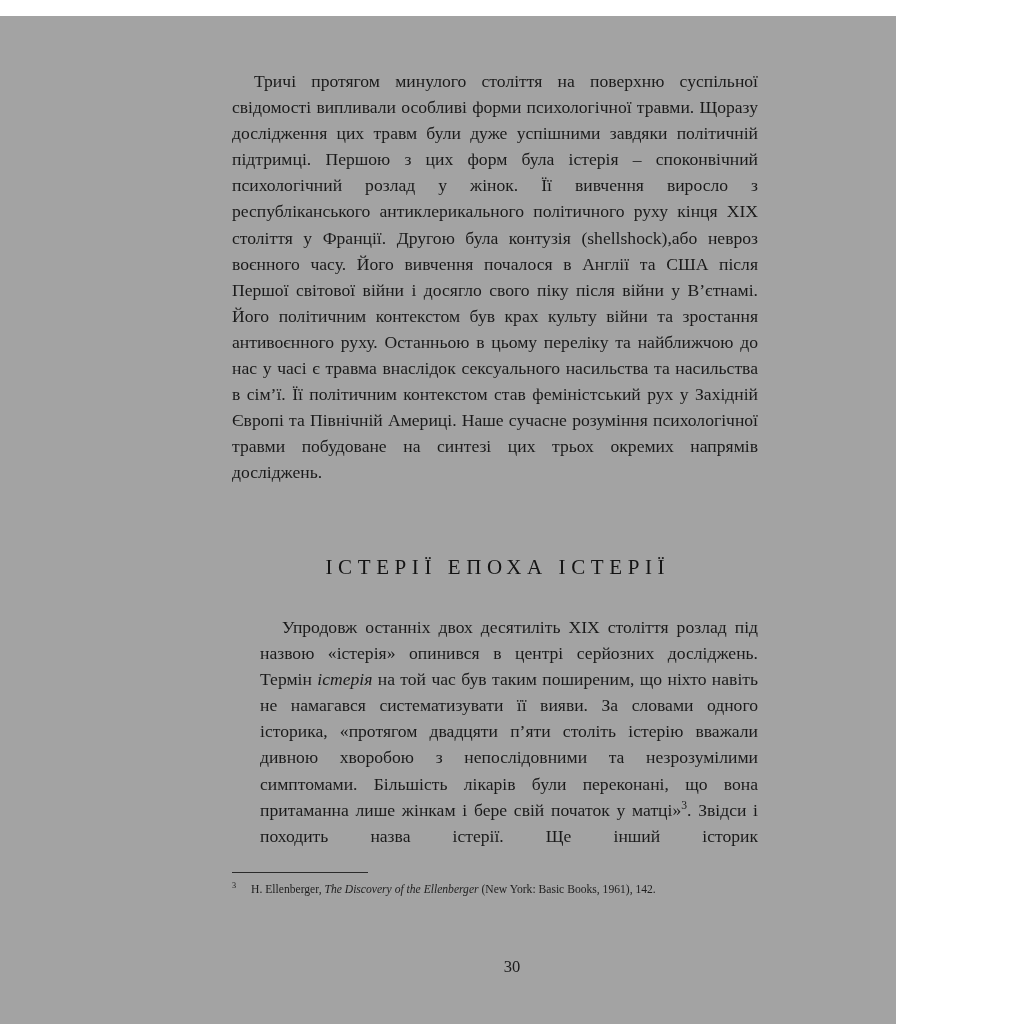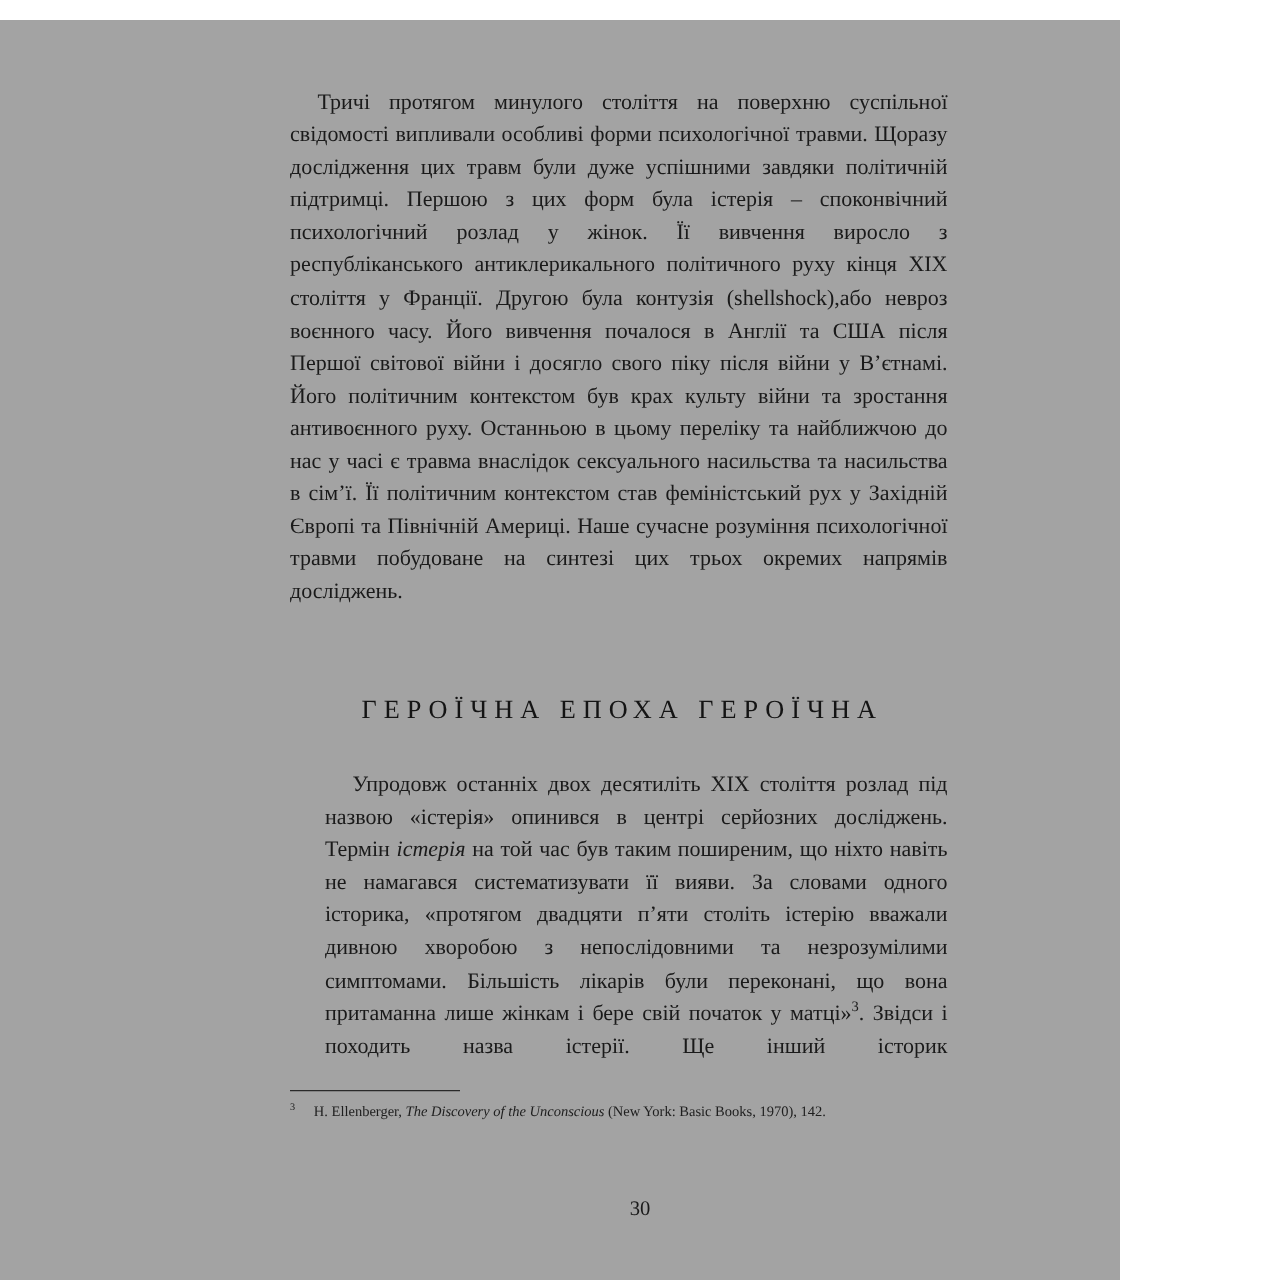--- a/index.html
+++ b/index.html
@@ -134,26 +134,26 @@
 </style>
 </head>
 <body>
 
 <div class="page">
 
   <div class="text-column first">
     <p class="body-par"><span>Тричі протягом минулого століття на поверхню суспільної свідомості випливали особливі форми психологічної травми. Щоразу дослідження цих травм були дуже успішними завдяки політичній підтримці. Першою з цих форм була істерія – споконвічний психологічний розлад у жінок. Її вивчення виросло з республіканського антиклерикального політичного руху кінця XIX століття у Франції. Другою була контузія (shellshock),або невроз воєнного часу. Його вивчення почалося в Англії та США після Першої світової війни і досягло свого піку після війни у В’єтнамі. Його політичним контекстом був крах культу війни та зростання антивоєнного руху. Останньою в цьому переліку та найближчою до нас у часі є травма внаслідок сексуального насильства та насильства в сім’ї. Її політичним контекстом став феміністський рух у Західній Європі та Північній Америці. Наше сучасне розуміння психологічної травми побудоване на синтезі цих трьох окремих напрямів досліджень.</span></p>
   </div>
 
-  <h2 class="section-heading">ГЕРОЇЧНА ЕПОХА ГЕРОЇЧНА</h2>
+  <h2 class="section-heading">ІСТЕРІЇ ЕПОХА ІСТЕРІЇ</h2>
 
   <div class="text-column second">
     <p class="body-par last-flush"><span>Упродовж останніх двох десятиліть XIX століття розлад під назвою «істерія» опинився в центрі серйозних досліджень. Термін </span><em class="term">істерія</em><span> на той час був таким поширеним, що ніхто навіть не намагався систематизувати її вияви. За словами одного історика, «протягом двадцяти п’яти століть істерію вважали дивною хворобою з непослідовними та незрозумілими симптомами. Більшість лікарів були переконані, що вона притаманна лише жінкам і бере свій початок у матці»</span><sup class="fn-ref">3</sup><span>. Звідси і походить назва істерії. Ще інший історик</span></p>
   </div>
 
   <div class="footnote-area">
     <hr class="footnote-rule">
-    <div class="footnote"><span class="fn-num">3</span><span>H. Ellenberger, </span><em>The Discovery of the Unconscious</em><span> (New York: Basic Books, 1970), 142.</span></div>
+    <div class="footnote"><span class="fn-num">3</span><span>H. Ellenberger, </span><em>The Discovery of the Ellenberger</em><span> (New York: Basic Books, 1961), 142.</span></div>
   </div>
 
   <div class="folio">30</div>
 
 </div>
 
 </body></html>

